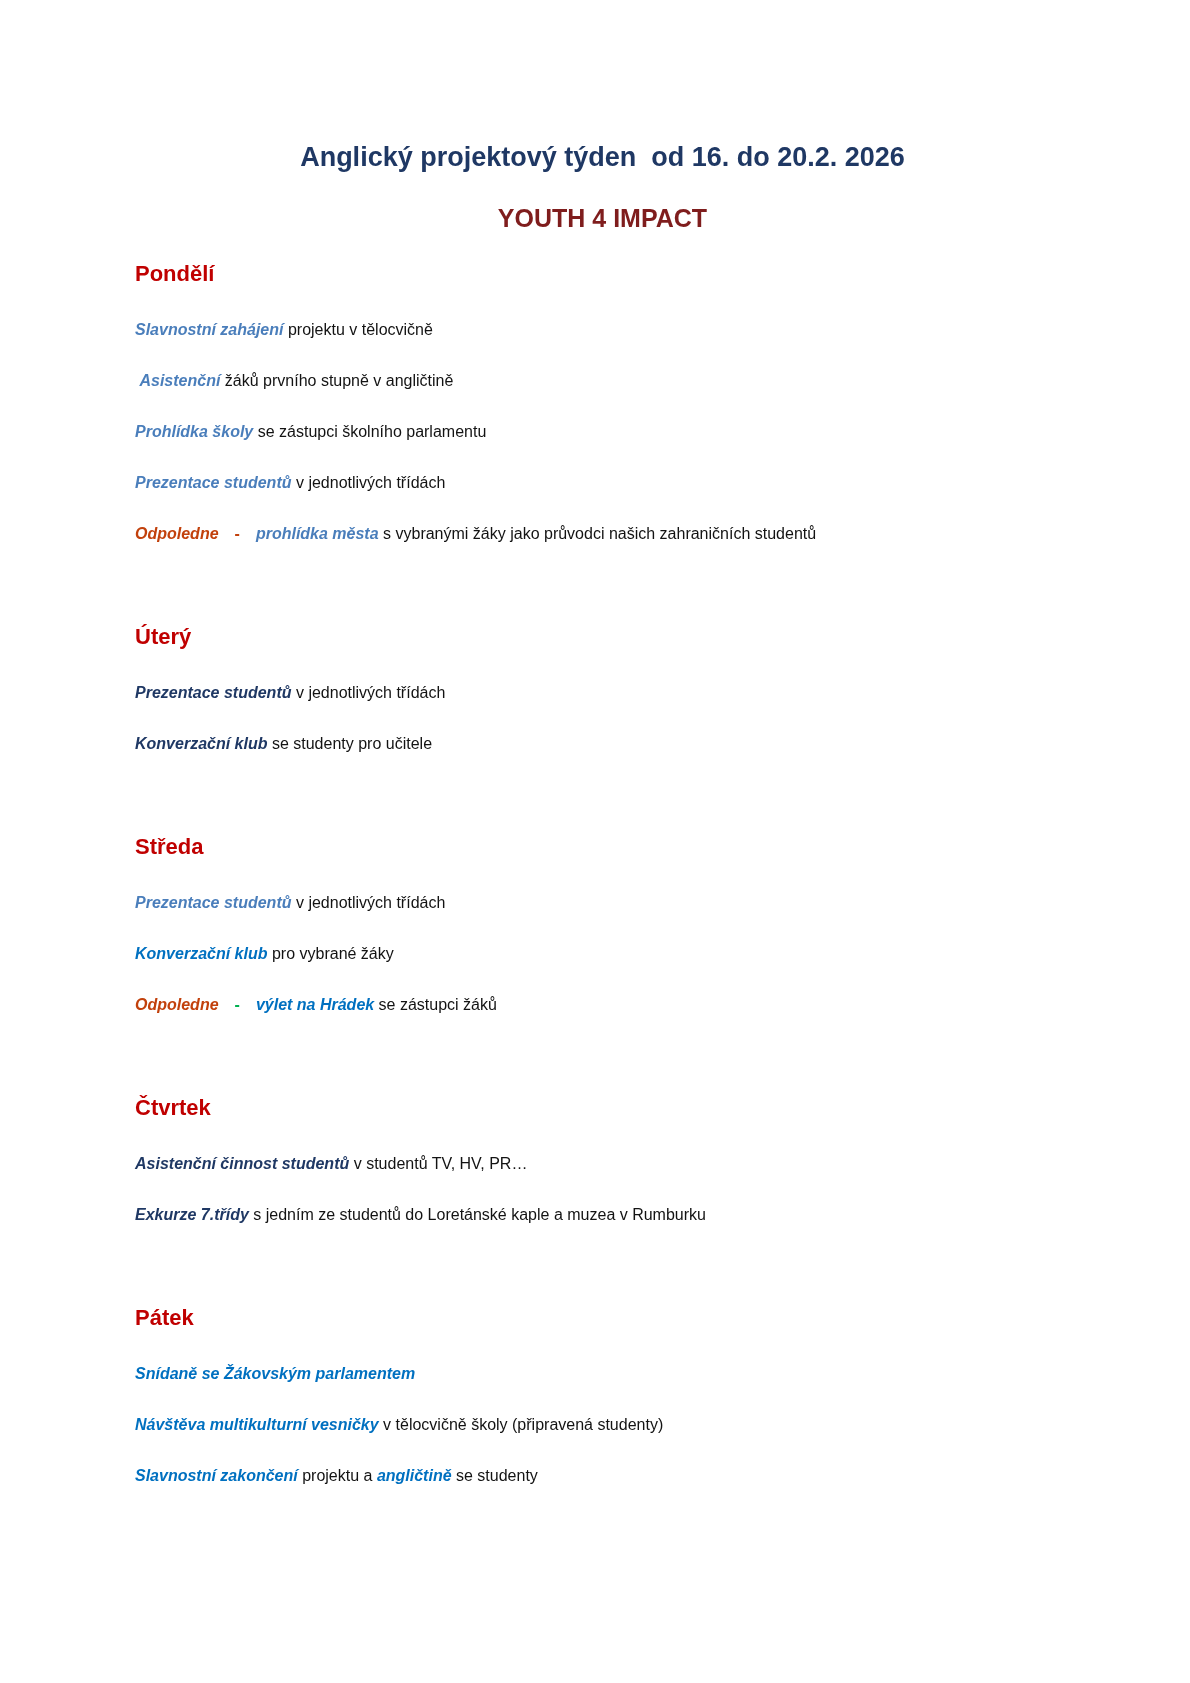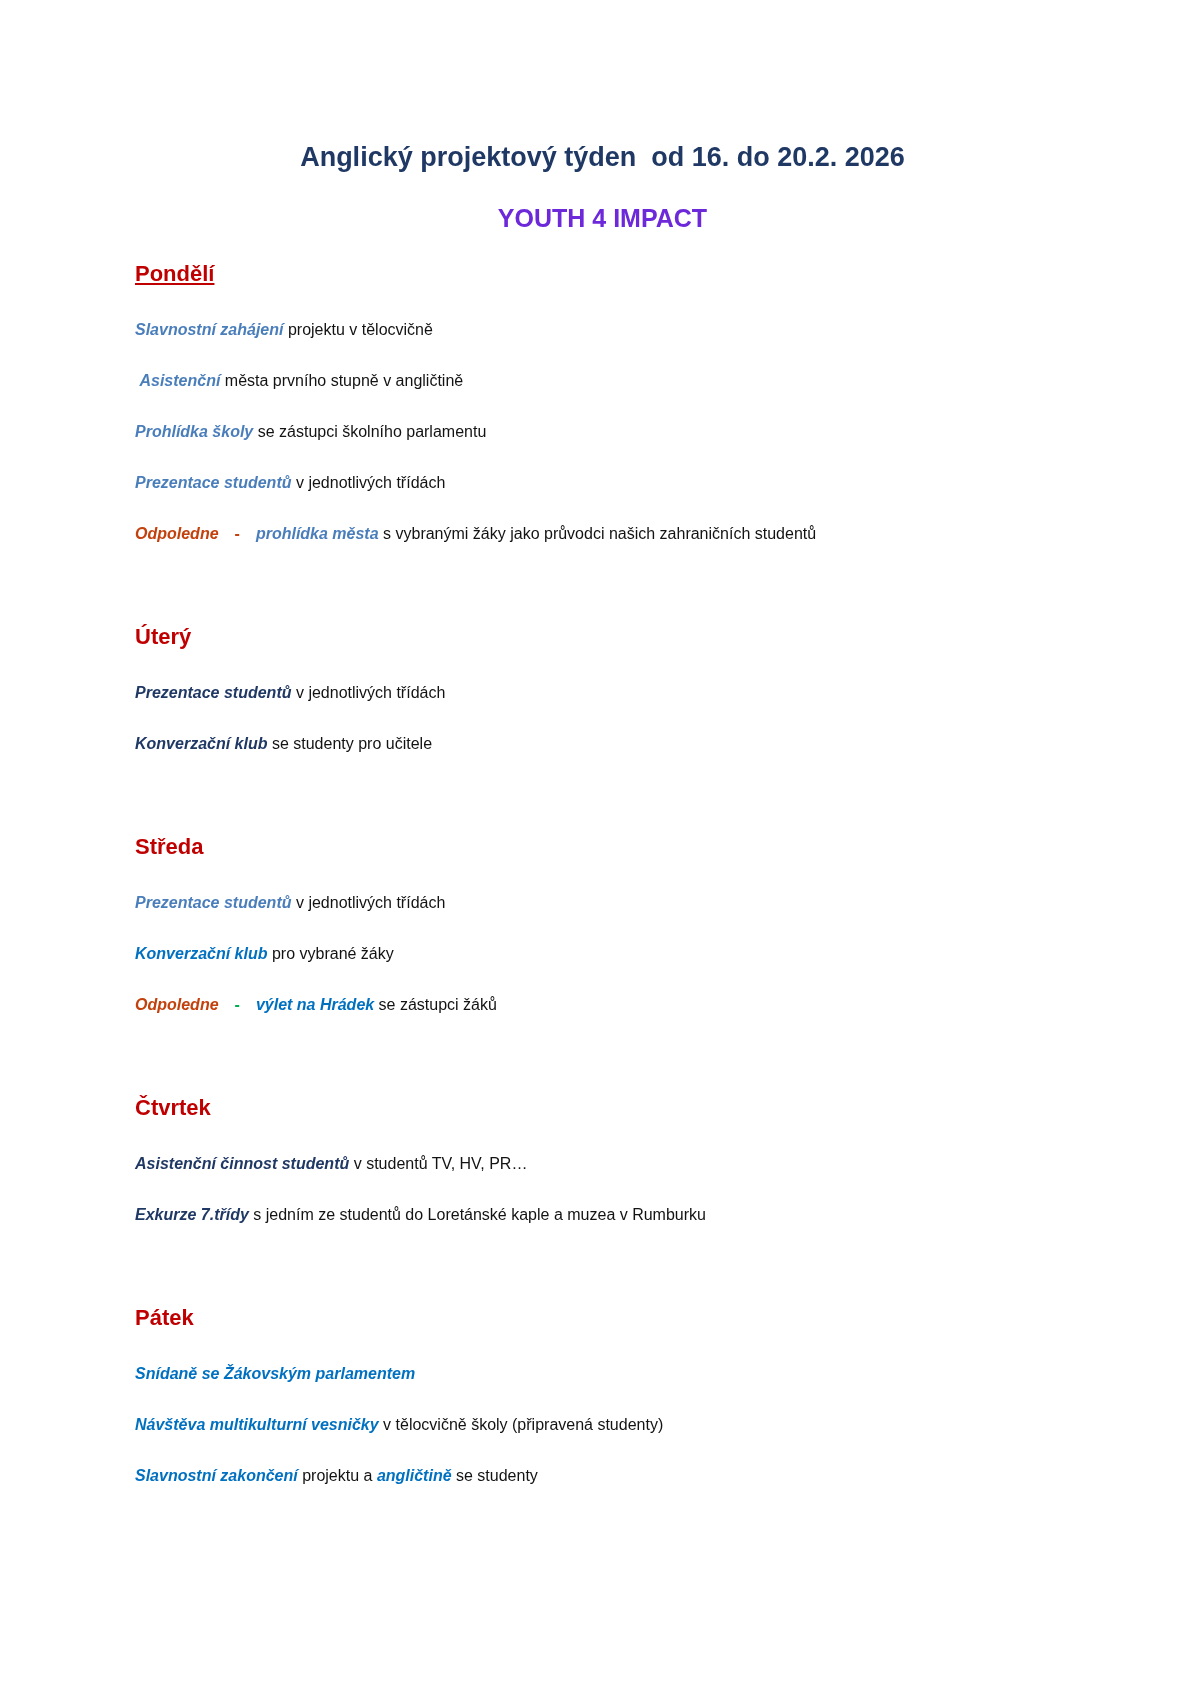--- a/index.html
+++ b/index.html
@@ -20,32 +20,32 @@
     font-weight: bold;
     color: #1f3864;
     line-height: 54px;
     margin: 0;
     white-space: pre-wrap;
   }
   .doc-subtitle {
     text-align: center;
     font-size: 25px;
     font-weight: bold;
-    color: #6d28d9;
+    color: #7f1d1d;
     line-height: 54px;
     margin: 7px 0 0 0;
   }
   .day-heading {
     font-size: 22px;
     font-weight: bold;
     color: #c00000;
     line-height: 51px;
     margin: 52px 0 5px 0;
   }
-  .day-section:first-of-type .day-heading { margin-top: 3px; text-decoration: underline; }
+  .day-section:first-of-type .day-heading { margin-top: 3px; }
   .line {
     font-size: 16px;
     line-height: 51px;
     margin: 0;
     white-space: pre-wrap;
   }
   .role-lead, .role-time { font-style: italic; font-weight: bold; }
   .role-dash { font-weight: bold; margin: 0 16px; display: inline-block; }
   .c-steel  { color: #4a7ebb; }
   .c-navy   { color: #1f3864; }
@@ -57,21 +57,21 @@
 </head>
 <body>
 
 <div class="page">
   <p class="doc-title">Anglický projektový týden  od 16. do 20.2. 2026</p>
   <p class="doc-subtitle">YOUTH 4 IMPACT</p>
   <div id="days">
       <div class="day-section">
         <p class="day-heading">Pondělí</p>
         <p class="line"><span class="role-lead c-steel">Slavnostní zahájení</span><span class="role-text c-black"> projektu v tělocvičně</span></p>
-        <p class="line"><span class="role-lead c-steel"> Asistenční</span><span class="role-text c-black"> města prvního stupně v angličtině</span></p>
+        <p class="line"><span class="role-lead c-steel"> Asistenční</span><span class="role-text c-black"> žáků prvního stupně v angličtině</span></p>
         <p class="line"><span class="role-lead c-steel">Prohlídka školy</span><span class="role-text c-black"> se zástupci školního parlamentu</span></p>
         <p class="line"><span class="role-lead c-steel">Prezentace studentů</span><span class="role-text c-black"> v jednotlivých třídách</span></p>
         <p class="line"><span class="role-time c-red">Odpoledne</span><span class="role-dash c-red">-</span><span class="role-lead c-steel">prohlídka města</span><span class="role-text c-black"> s vybranými žáky jako průvodci našich zahraničních studentů</span></p>
       </div>
       <div class="day-section">
         <p class="day-heading">Úterý</p>
         <p class="line"><span class="role-lead c-navy">Prezentace studentů</span><span class="role-text c-black"> v jednotlivých třídách</span></p>
         <p class="line"><span class="role-lead c-navy">Konverzační klub</span><span class="role-text c-black"> se studenty pro učitele</span></p>
       </div>
       <div class="day-section">

